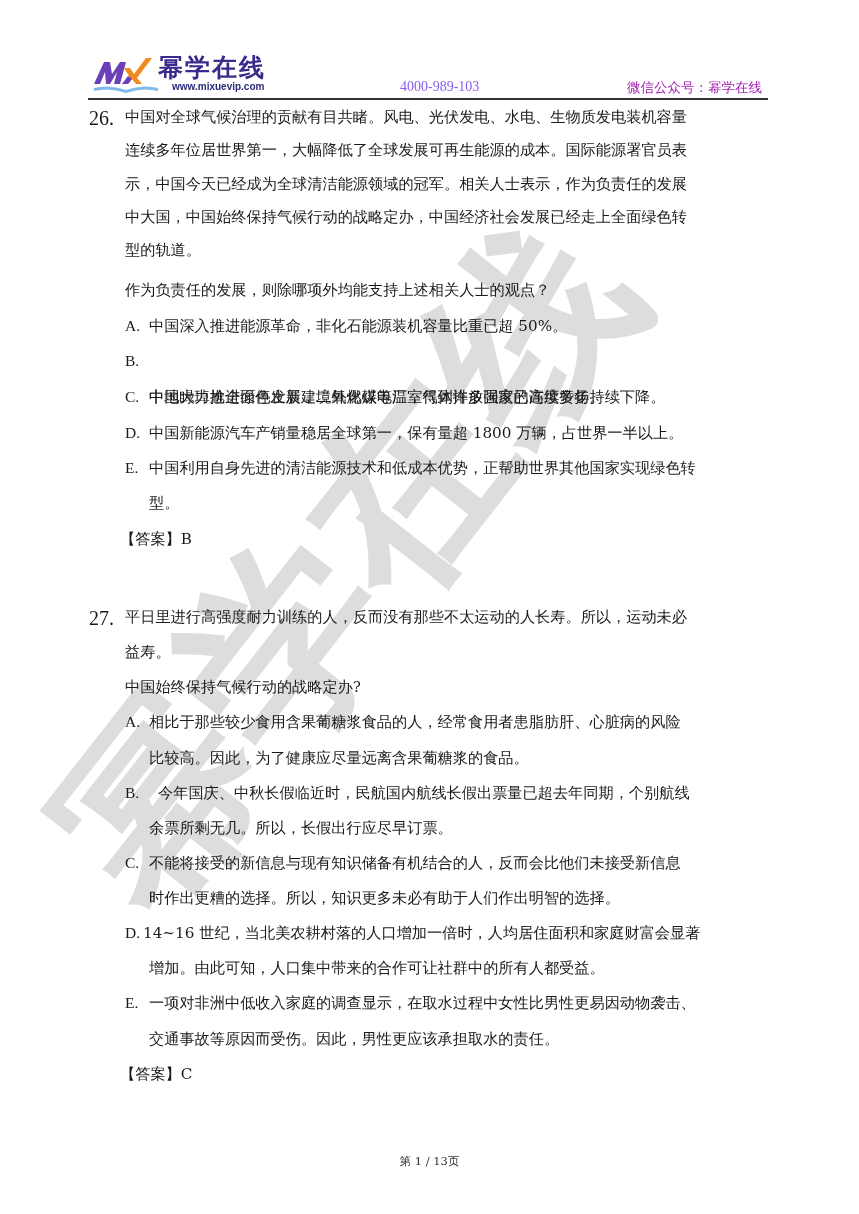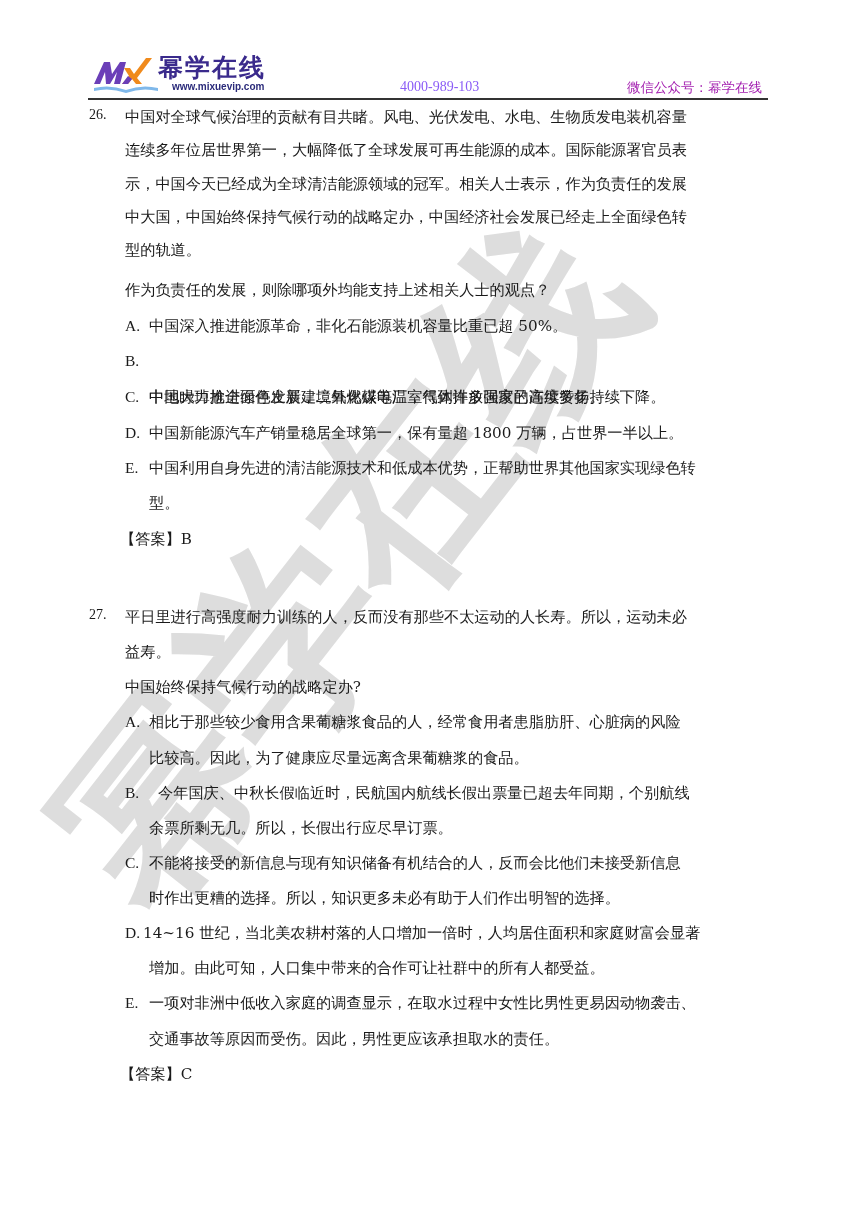--- a/index.html
+++ b/index.html
@@ -22,21 +22,21 @@
   
   .watermark { position: absolute; left: 110px; top: 340px; width: 760px; height: 420px;
                transform: rotate(-52deg); transform-origin: 50% 50%;
                font-size: 200px; line-height: 1; color: #d2d2d2; white-space: nowrap;
                font-family: "DejaVu Sans", sans-serif; font-weight: bold; opacity: 0.75;
                pointer-events: none; z-index: 0; left: 40px; top: 440px; }
 
   
   .content { position: absolute; left: 0; top: 0; width: 859px; z-index: 1; font-size: 15.2px; }
   .line { position: absolute; white-space: nowrap; line-height: 20px; }
-  .qnum { position: absolute; font-family: "Liberation Serif", serif; font-size: 14px; }
+  .qnum { position: absolute; font-family: "Liberation Serif", serif; font-size: 20px; }
   .opt-label { font-family: "Liberation Serif", serif; font-size: 15.5px; }
 
   .footer { position: absolute; top: 1154px; left: 0; width: 859px; text-align: center;
             font-size: 11.5px; color: #333; z-index: 1; }
 </style>
 </head>
 <body>
 
 <div class="page">
 
@@ -125,13 +125,16 @@
       <div>
         <span class="line opt-label" style="left:125px; top:993px;">E.</span>
         <span class="line" style="left:149px; top:993px;">一项对非洲中低收入家庭的调查显示，在取水过程中女性比男性更易因动物袭击、</span>
         <span class="line" style="left:149px; top:1029px;">交通事故等原因而受伤。因此，男性更应该承担取水的责任。</span>
       </div>
 
       <span class="line" style="left:120px; top:1064px;">【答案】C</span>
     </div>
   </div>
 
+  <div class="footer">
+    <span>第 1 / 13页</span>
+  </div>
 </div>
 
 </body></html>

